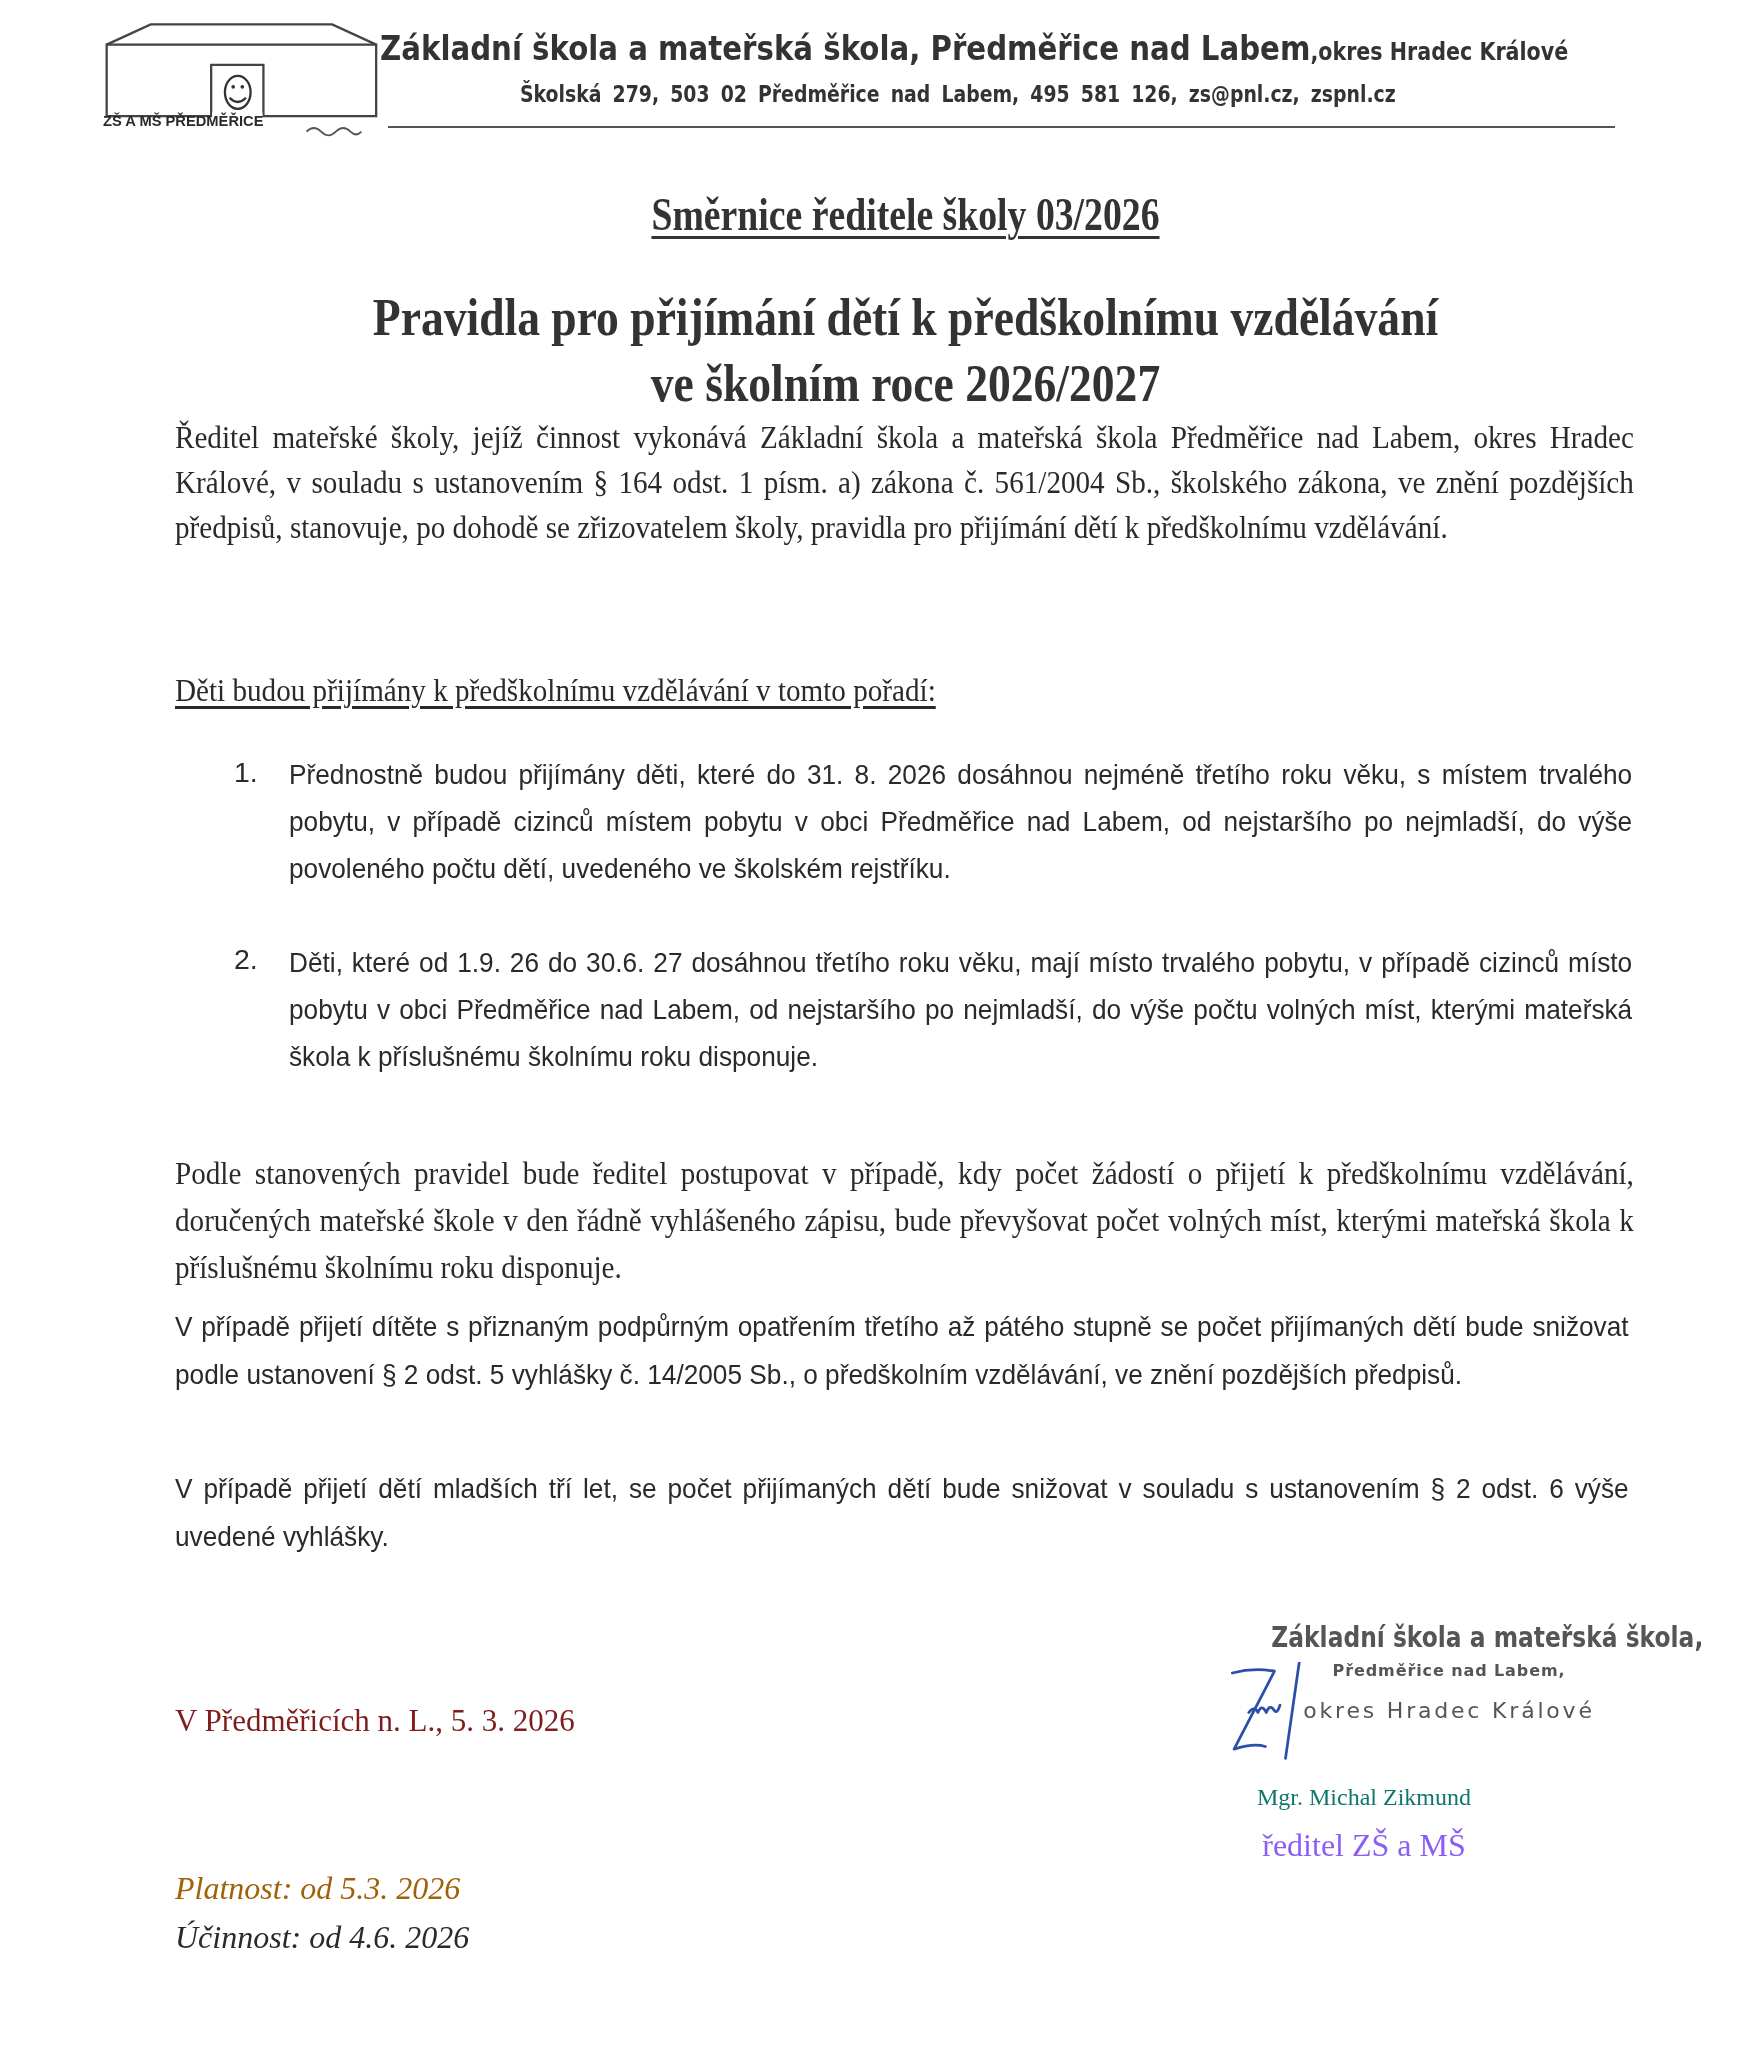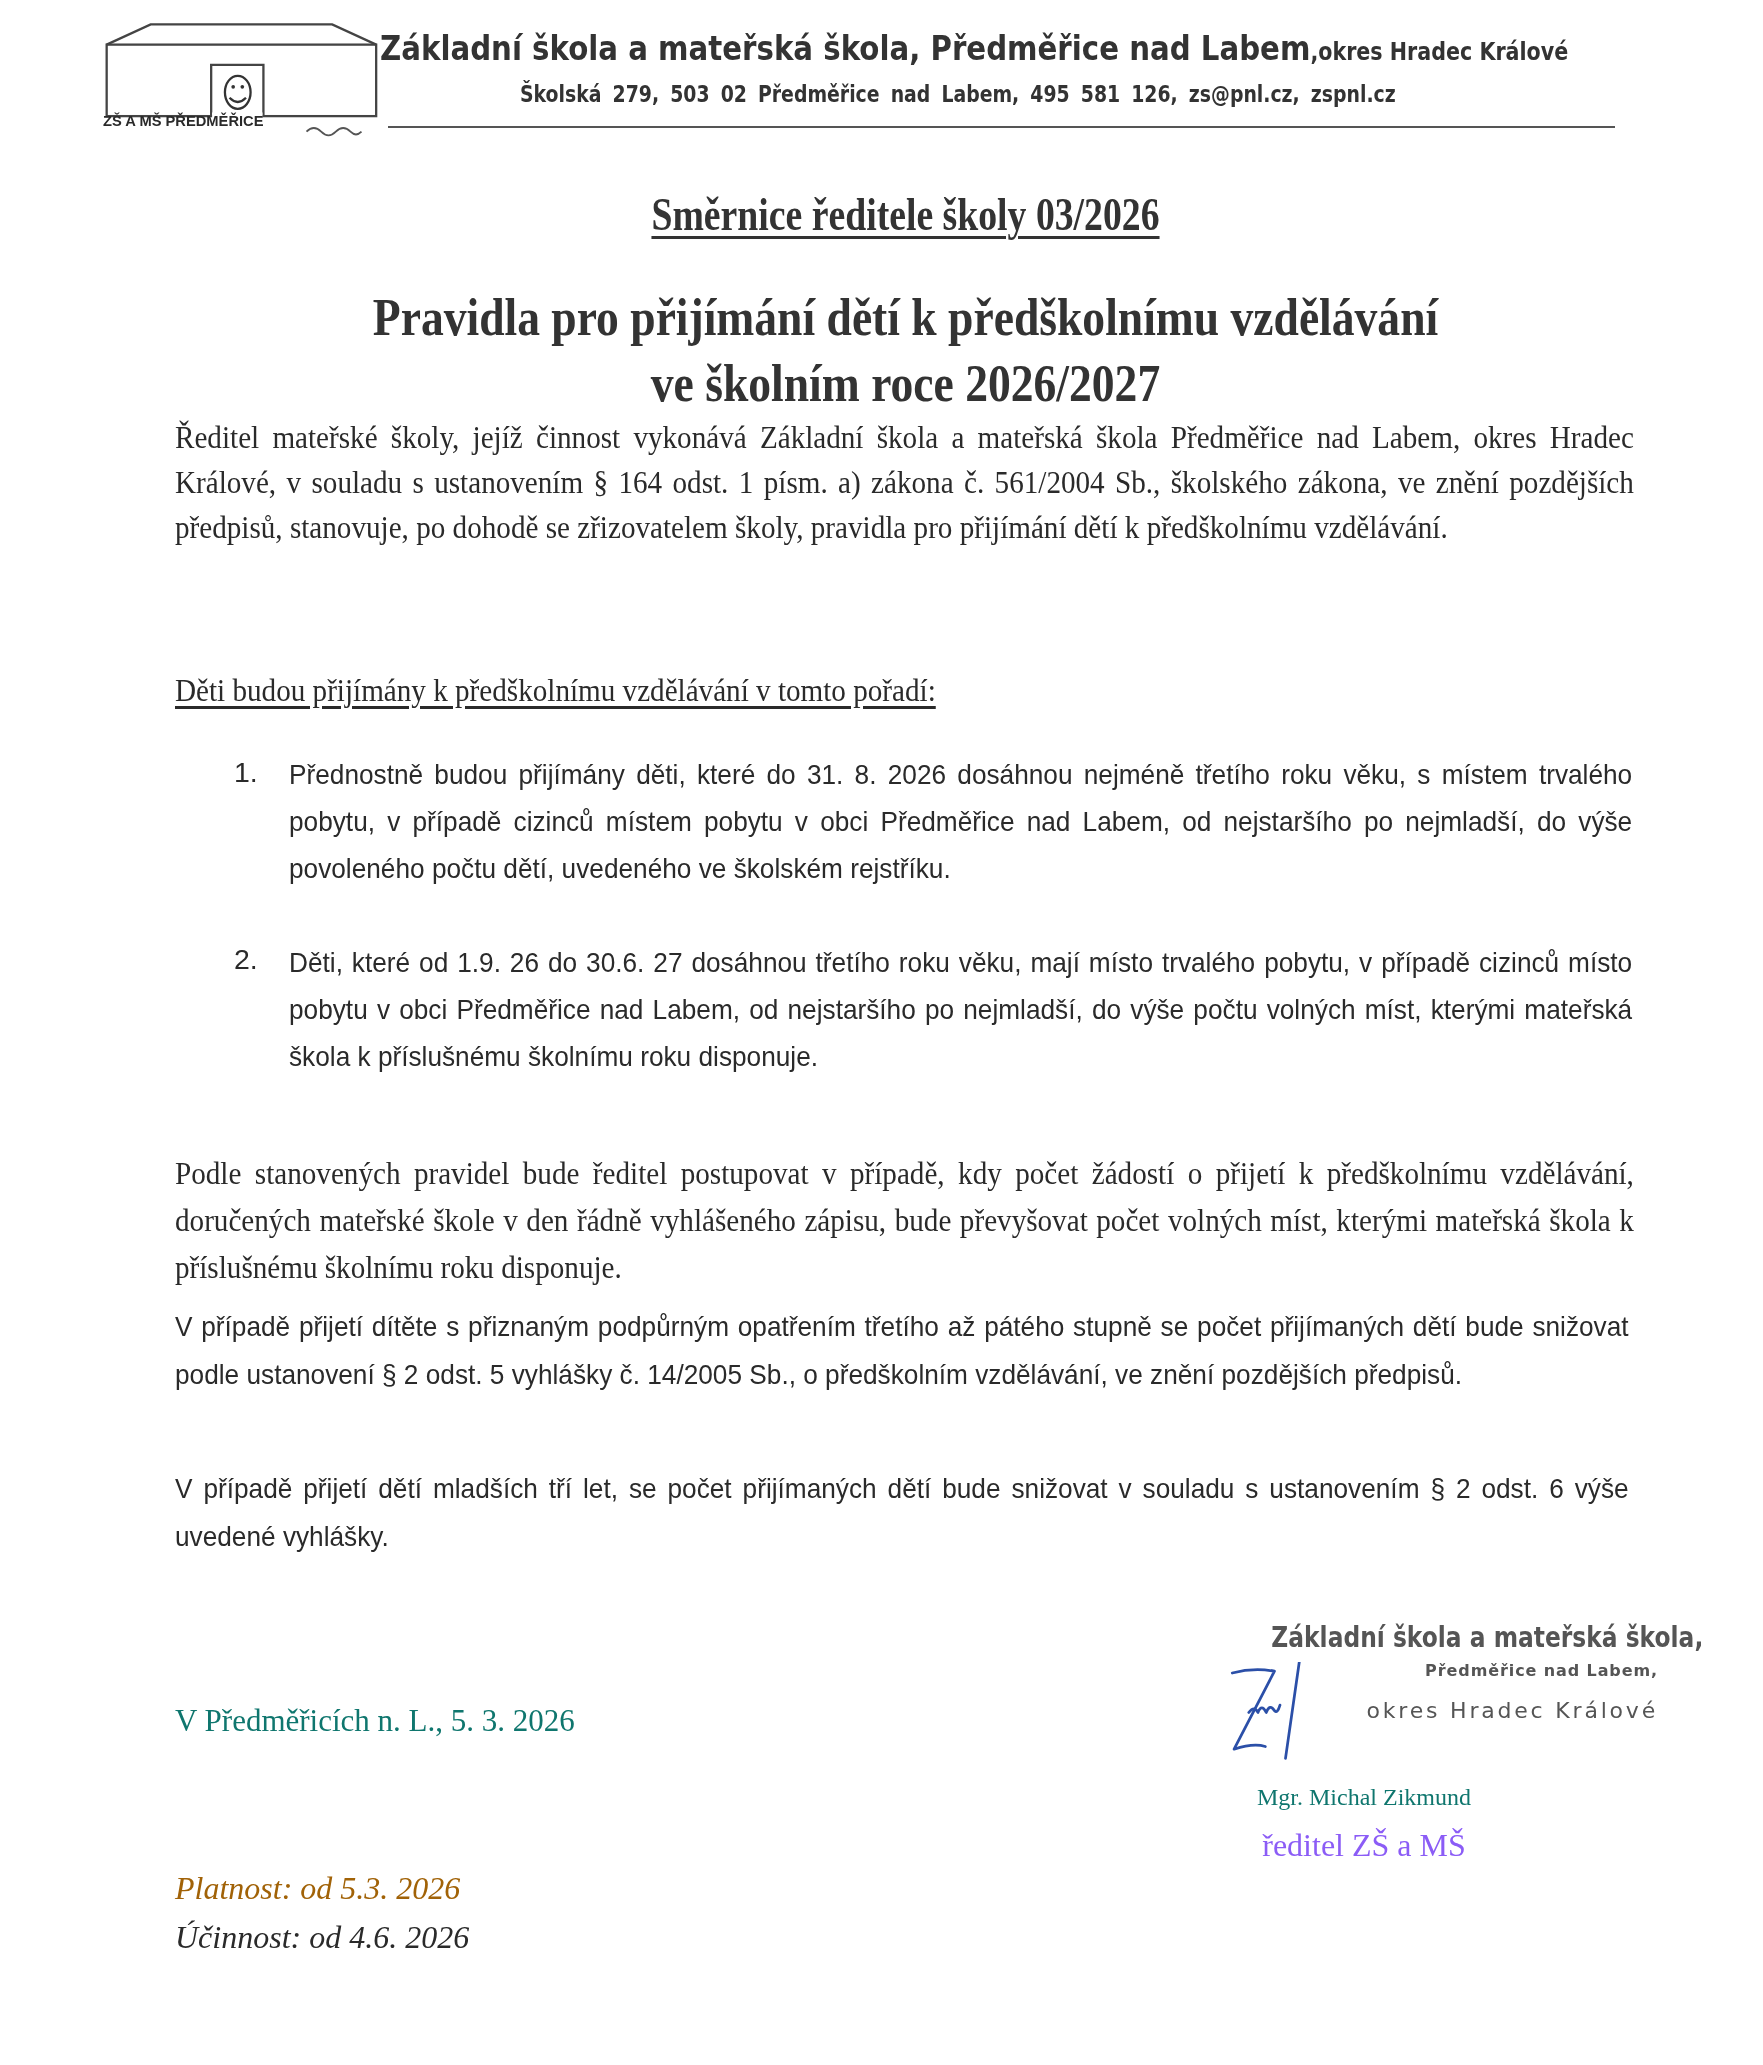--- a/index.html
+++ b/index.html
@@ -32,27 +32,27 @@
   #item1-num { top:756px; }
   #item1-text { top:751px; }
   #item2-num { top:943px; }
   #item2-text { top:939px; }
 
   #podle { top:1150px; line-height:47px; }
   .para-sans { left:175px; width:1580px; font-size:28.5px; line-height:48px; color:#2a2a2a; white-space:normal; text-align:justify; transform:scaleX(0.92); transform-origin:left top; }
   #para-support { top:1302px; }
   #para-younger { top:1464px; }
 
-  #stamp { left:1240px; top:1621px; width:418px; text-align:right; color:#555; }
+  #stamp { left:1240px; top:1621px; width:418px; text-align:center; color:#555; }
   #stamp .s1 { font-size:27.5px; font-weight:bold; transform:scaleX(0.85); display:block; }
   #stamp .s2 { font-size:16px; font-weight:bold; display:block; margin-top:8px; letter-spacing:0.9px; }
   #stamp .s3 { font-size:22px; display:block; margin-top:18px; letter-spacing:2.8px; }
   #signature { position:absolute; left:1221px; top:1662px; width:129px; height:101px; }
 
-  #place-date { left:175px; top:1703px; font-size:31px; color:#0f766e; }
+  #place-date { left:175px; top:1703px; font-size:31px; color:#7f1d1d; }
   #signer-name { left:1194px; width:340px; text-align:center; top:1784px; font-size:24px; color:#0f766e; }
   #signer-role { left:1194px; width:340px; text-align:center; top:1827px; font-size:32px; color:#8b5cf6; }
 
   #validity { left:175px; top:1870px; font-size:32px; font-style:italic; color:#a16207; }
   #effect { left:175px; top:1919px; font-size:32px; font-style:italic; color:#2a2a2a; }
 </style>
 </head>
 <body>
 
 <svg id="logo" viewBox="0 0 300 135">

